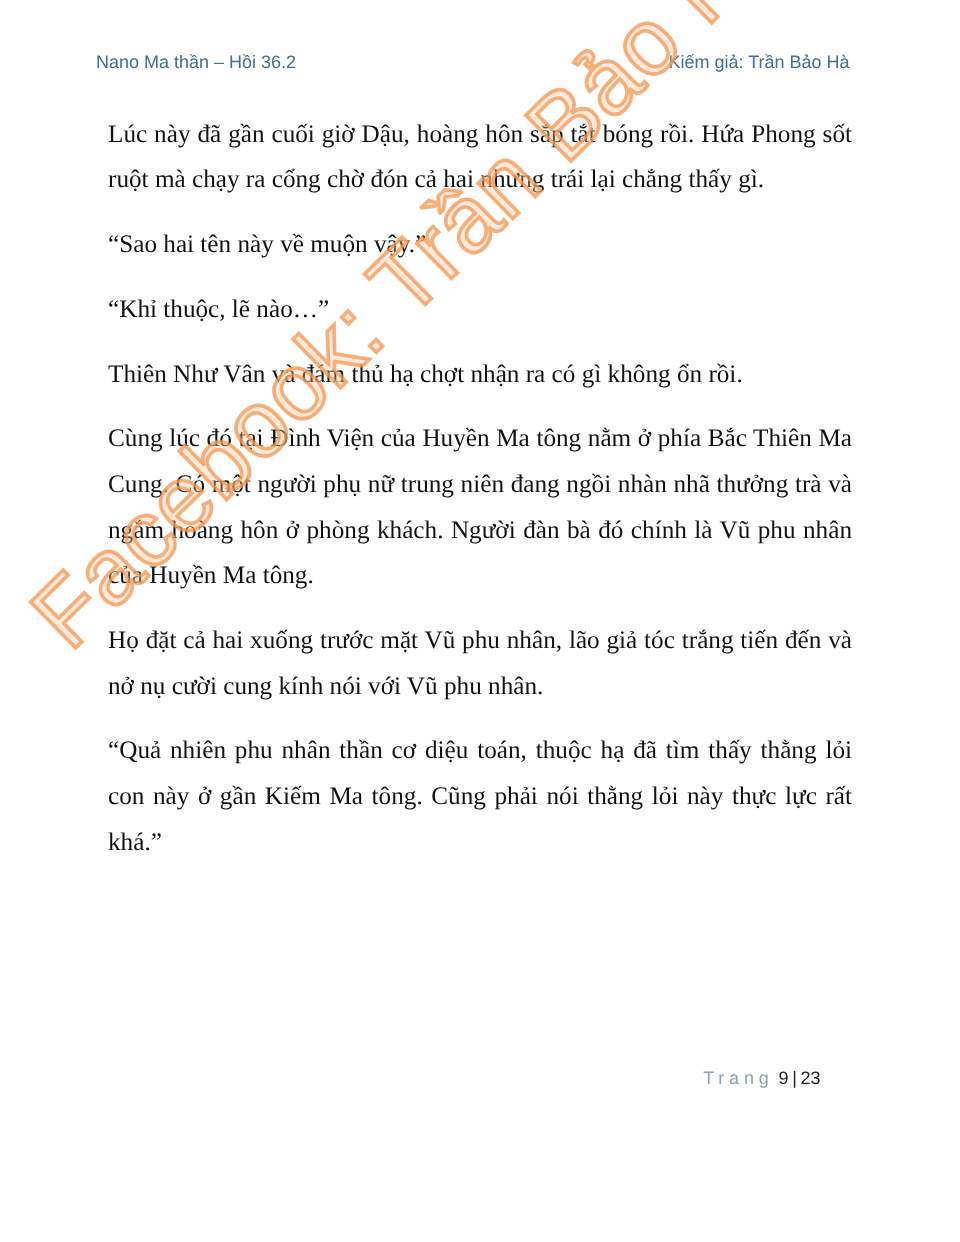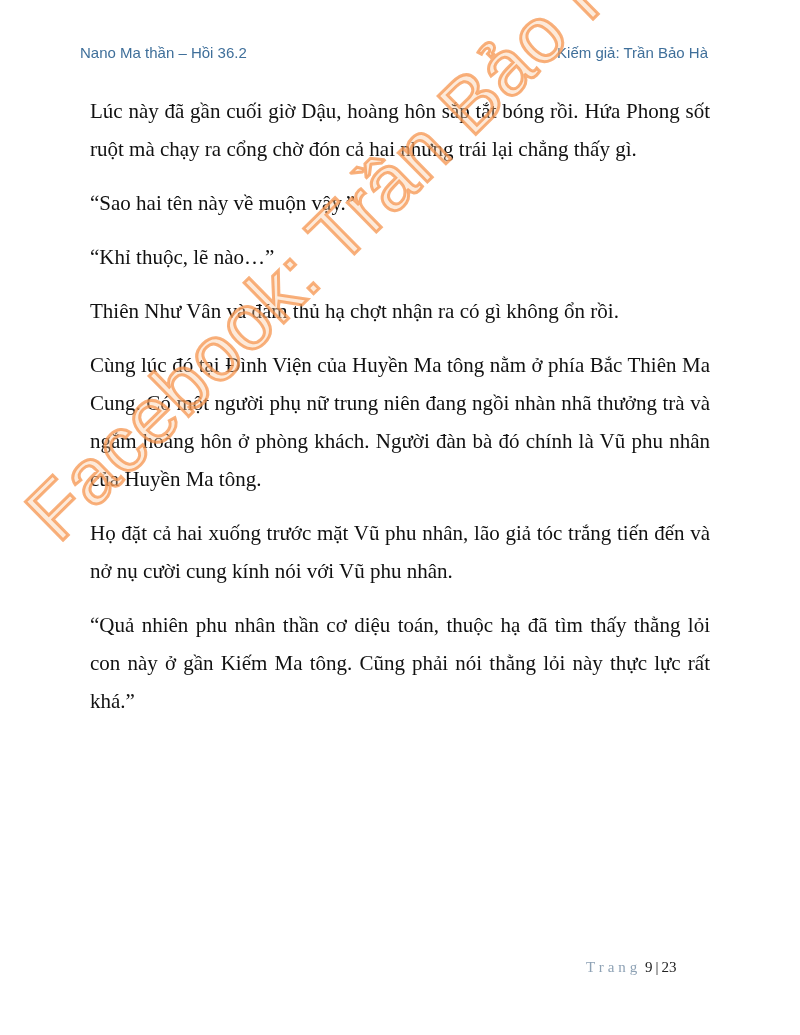--- a/index.html
+++ b/index.html
@@ -19,22 +19,22 @@
   .watermark {
     position: absolute; left: 40px; top: 480px;
     transform-origin: left center;
     transform: rotate(-44.5deg);
     font-family: "Liberation Sans", sans-serif; font-size: 78px; letter-spacing: 1px;
     color: rgba(250, 196, 150, 0.35);
     -webkit-text-stroke: 3px rgba(245, 150, 80, 0.75);
     white-space: nowrap; pointer-events: none;
   }
   .footer {
-    position: absolute; top: 959px; left: 586px;
-    font-family: Liberation Serif, serif; font-size: 15px;
+    position: absolute; top: 890px; left: 586px;
+    font-family: Liberation Sans, sans-serif; font-size: 15px;
   }
   .footer .label { color: #8ea2b5; letter-spacing: 4px; }
   .footer .num { color: #222; }
   .footer .sep { color: #222; margin: 0 3px; }
 </style>
 </head>
 <body>
 
 <div class="page">
 

